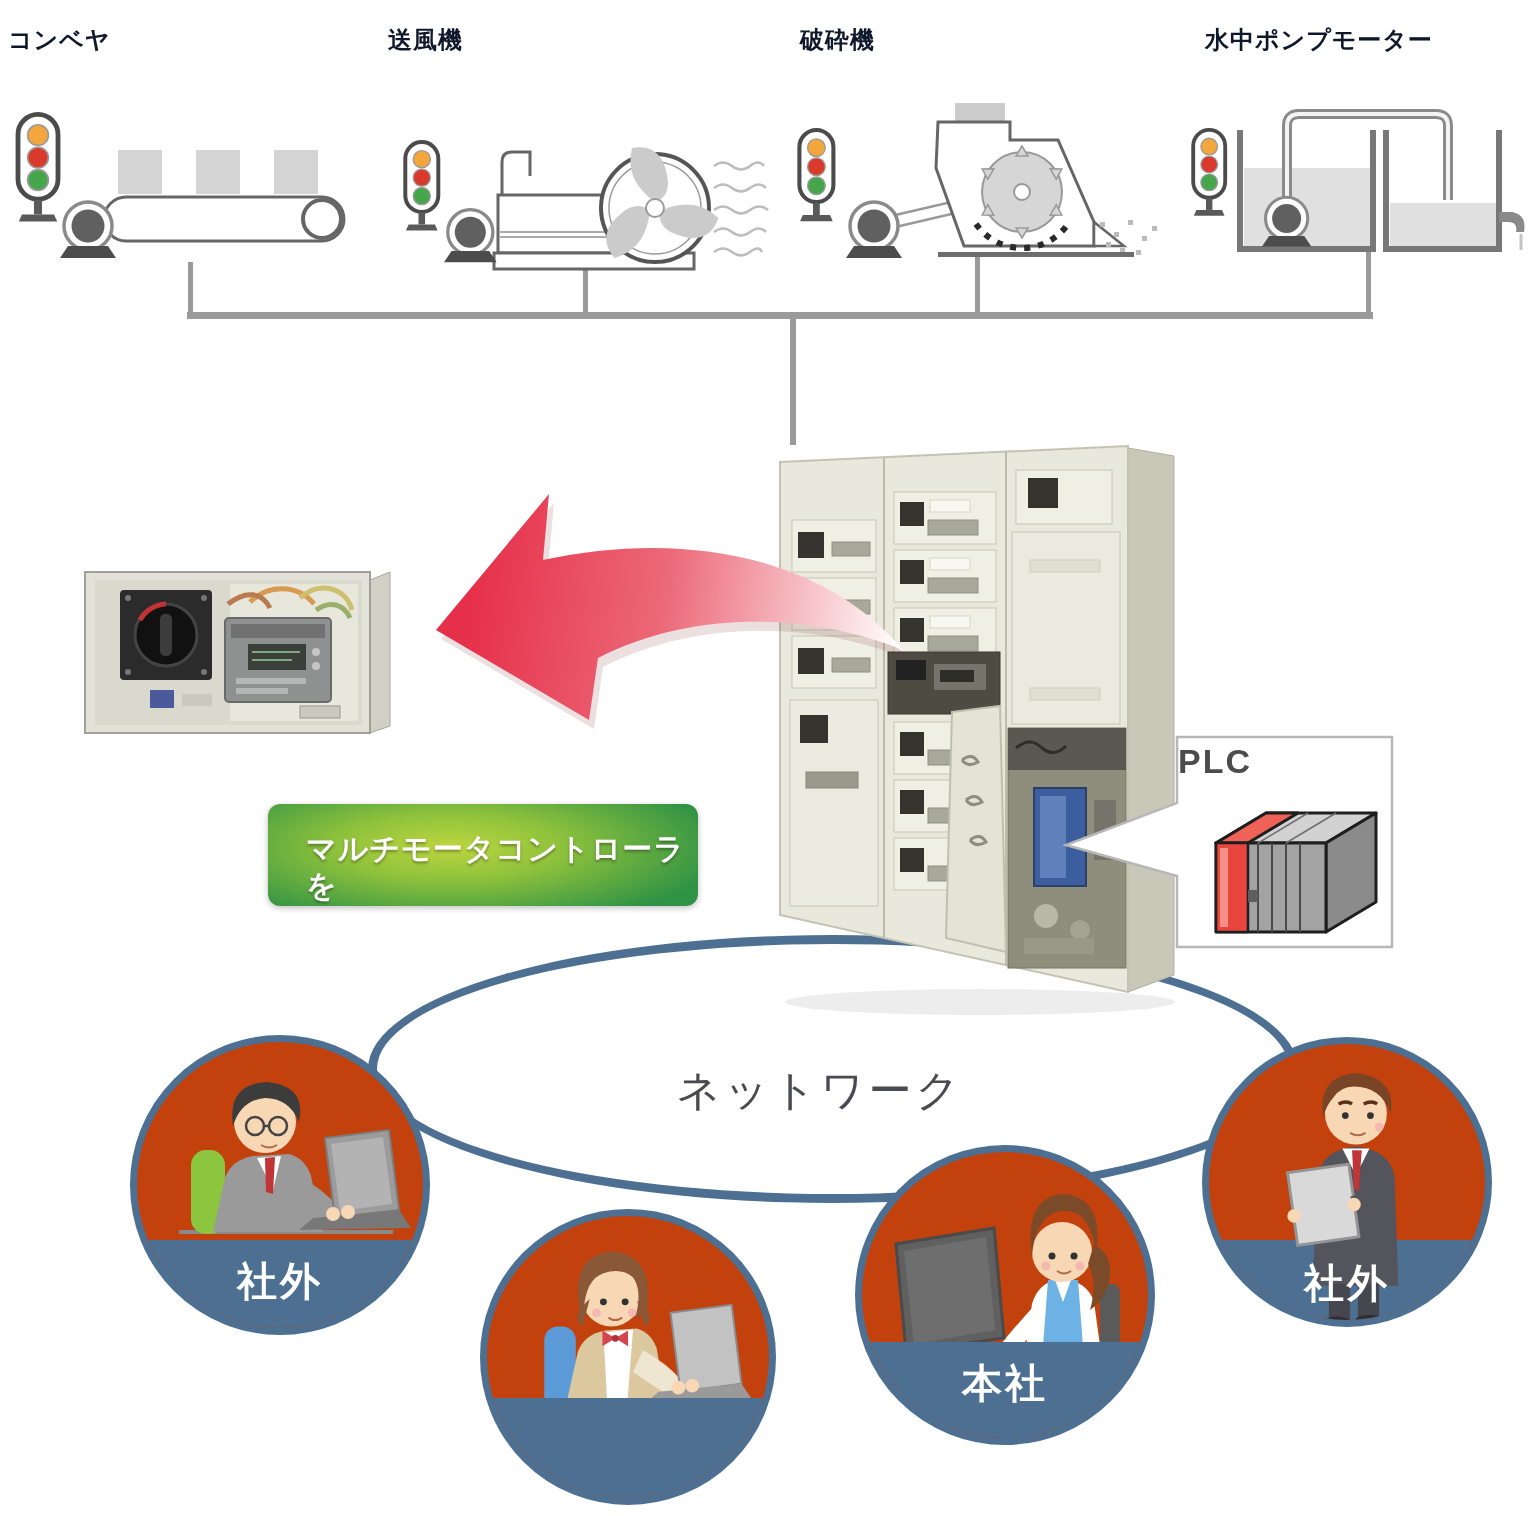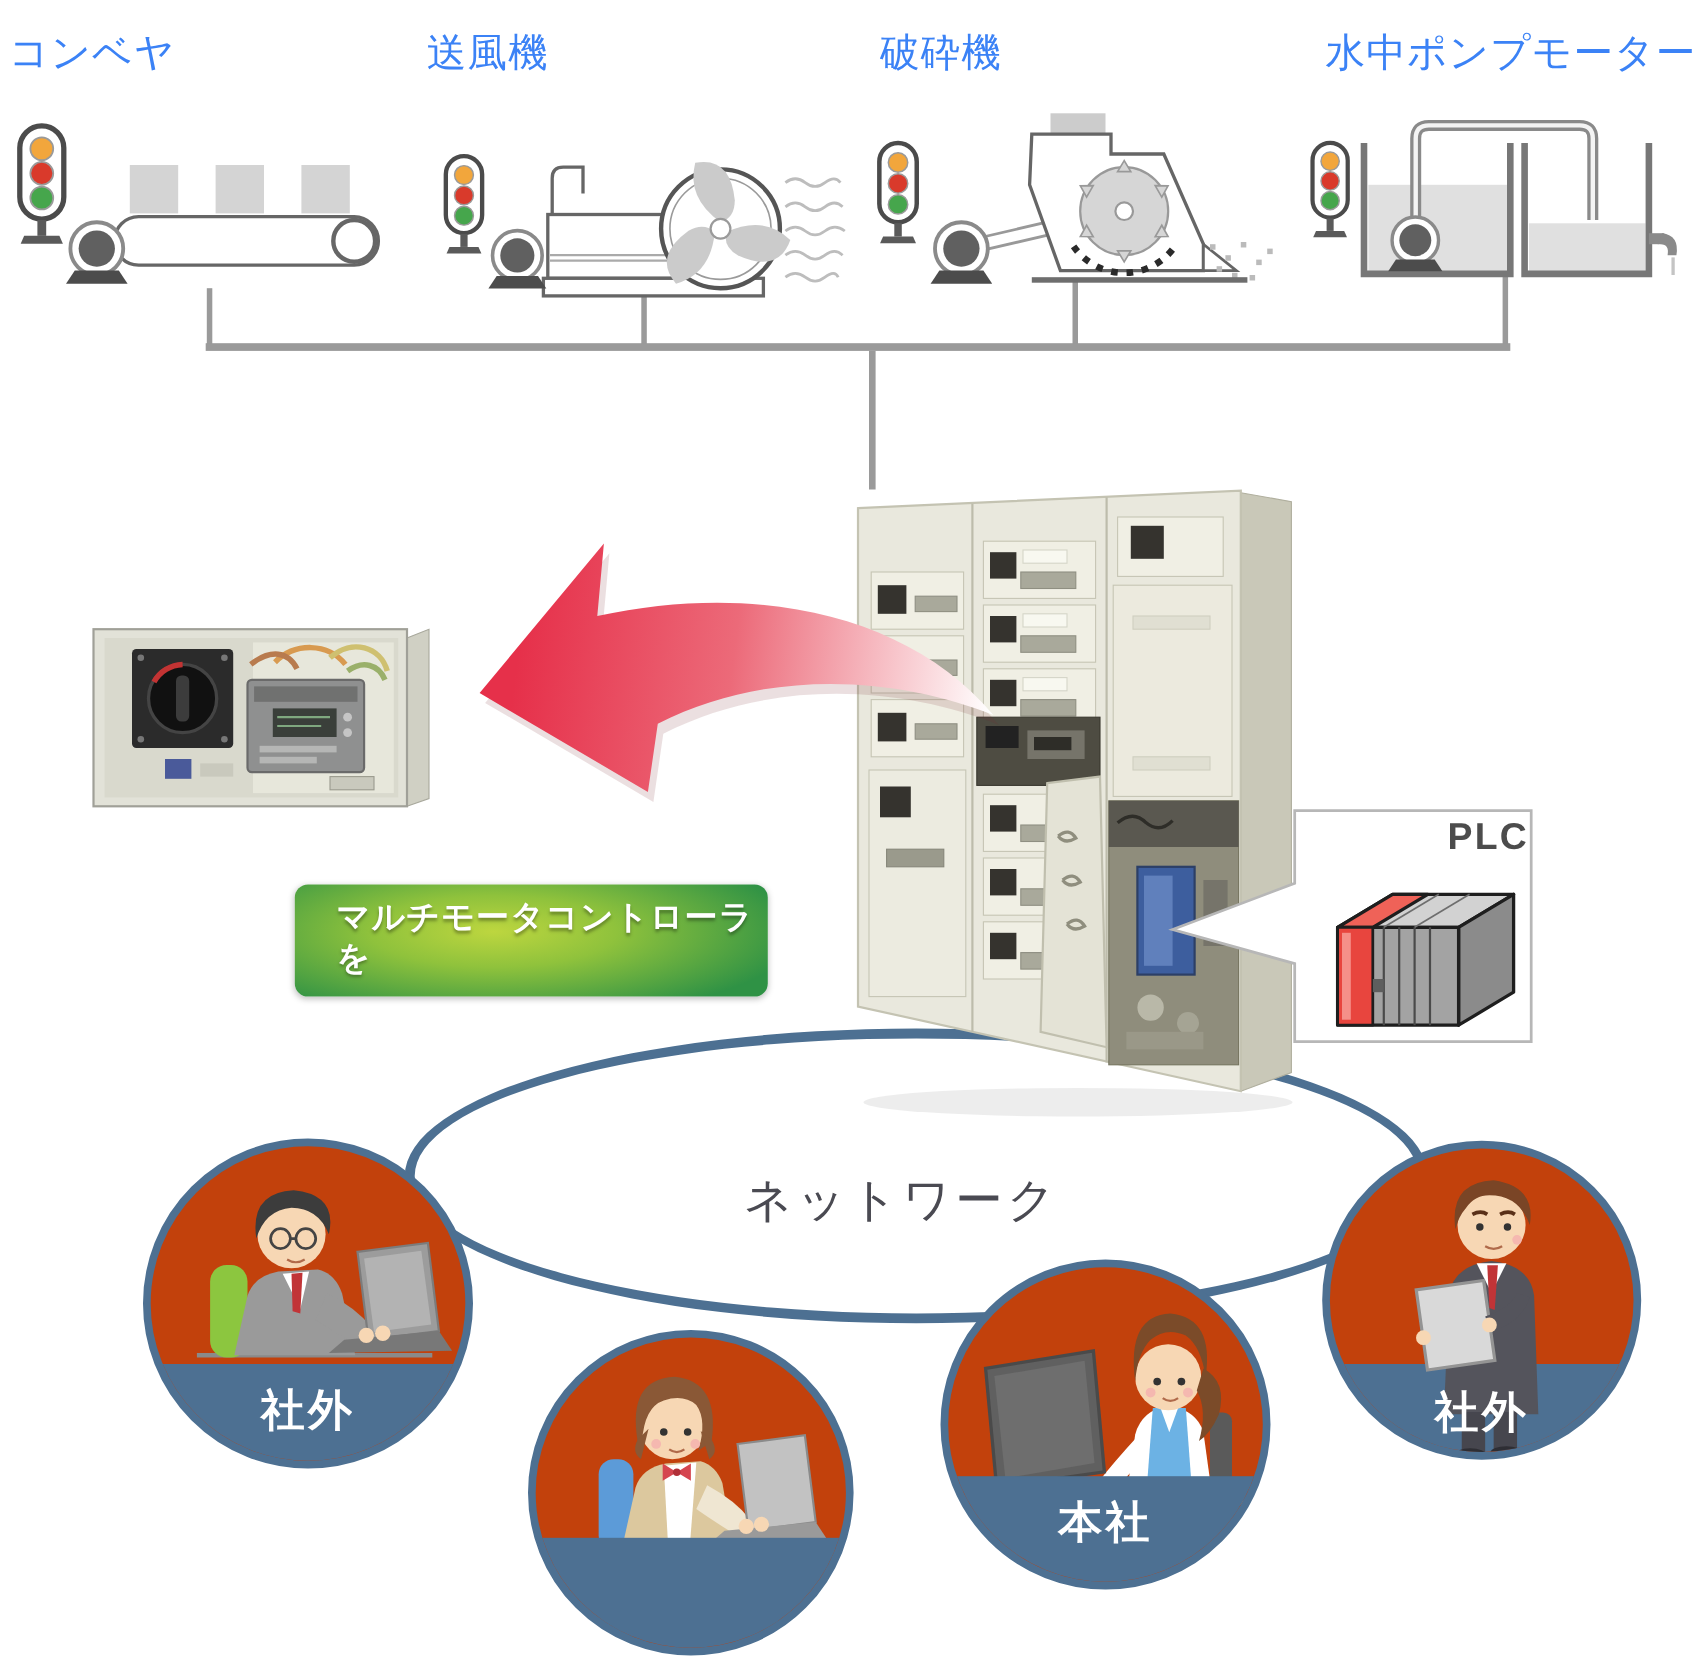--- a/index.html
+++ b/index.html
@@ -1,34 +1,34 @@
 <!DOCTYPE html>
 <html><head>
 <meta charset="utf-8">
 <style>
   html,body{margin:0;padding:0;background:#fff;}
   .stage{position:relative;width:1540px;height:1516px;background:#fff;overflow:hidden;
          font-family:"Liberation Sans","DejaVu Sans",sans-serif;}
-  .eq-label{position:absolute;font-size:36px;font-weight:400;color:#3b82f6;letter-spacing:1px;white-space:nowrap;}
+  .eq-label{position:absolute;font-size:24px;font-weight:700;color:#0f172a;letter-spacing:1px;white-space:nowrap;}
   .top-svg{position:absolute;left:0;top:0;z-index:1;}
   .ellipse{position:absolute;left:368px;top:935px;width:930px;height:268px;border:9px solid #4d7092;
            border-radius:50%;background:#fff;box-sizing:border-box;z-index:1;}
   .net-label{position:absolute;left:640px;top:1042px;width:360px;text-align:center;font-size:43px;
              color:#4a4a52;letter-spacing:4px;z-index:2;margin-top:20px;}
   .cabinet-svg{position:absolute;left:760px;top:425px;z-index:3;}
   .starter-svg{position:absolute;left:70px;top:555px;z-index:3;}
   .arrow-svg{position:absolute;left:420px;top:470px;z-index:4;}
   .green-badge{position:absolute;left:268px;top:804px;width:430px;height:102px;border-radius:12px;z-index:5;
       background:radial-gradient(ellipse 65% 80% at 42% 42%, #bdd63f 0%, #8fc23c 40%, #2f9245 100%);
       box-shadow:0 2px 6px rgba(0,0,0,.25);}
   .green-badge .line{display:block;color:#fff;font-weight:bold;font-size:30px;line-height:37px;
       padding-left:38px;text-shadow:0 2px 3px rgba(0,0,0,.35);letter-spacing:1px;}
-  .green-badge .line:first-child{padding-top:12px;}
+  .green-badge .line:first-child{padding-top:26px;}
   .plc-svg{position:absolute;left:1040px;top:715px;z-index:5;}
-  .plc-label{position:absolute;left:1178px;top:742px;width:212px;text-align:right;font-size:34px;
+  .plc-label{position:absolute;left:1178px;top:742px;width:212px;text-align:left;font-size:34px;
              font-weight:600;color:#4c4c4c;z-index:6;letter-spacing:2px;}
   .member{position:absolute;border:7px solid #4d7092;border-radius:50%;background:#c2410c;overflow:hidden;
           box-sizing:border-box;z-index:4;}
   .member svg{position:absolute;left:0;top:0;}
   .chord{position:absolute;left:-12px;right:-12px;bottom:-12px;background:#4d7092;}
   .member .mlabel{position:absolute;left:0;right:0;text-align:center;color:#fff;font-weight:bold;
                   font-size:40px;letter-spacing:3px;z-index:3;}
 </style>
 </head>
 <body>

